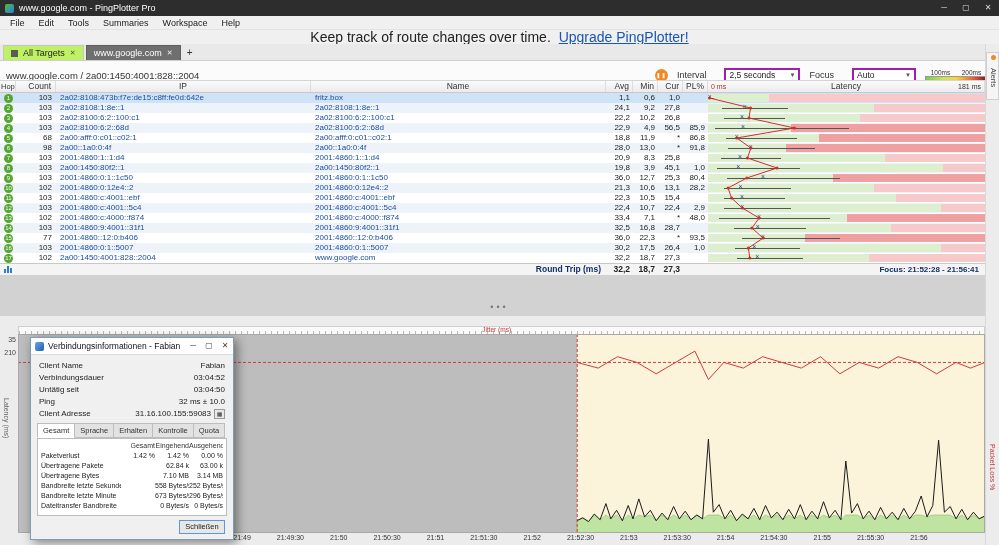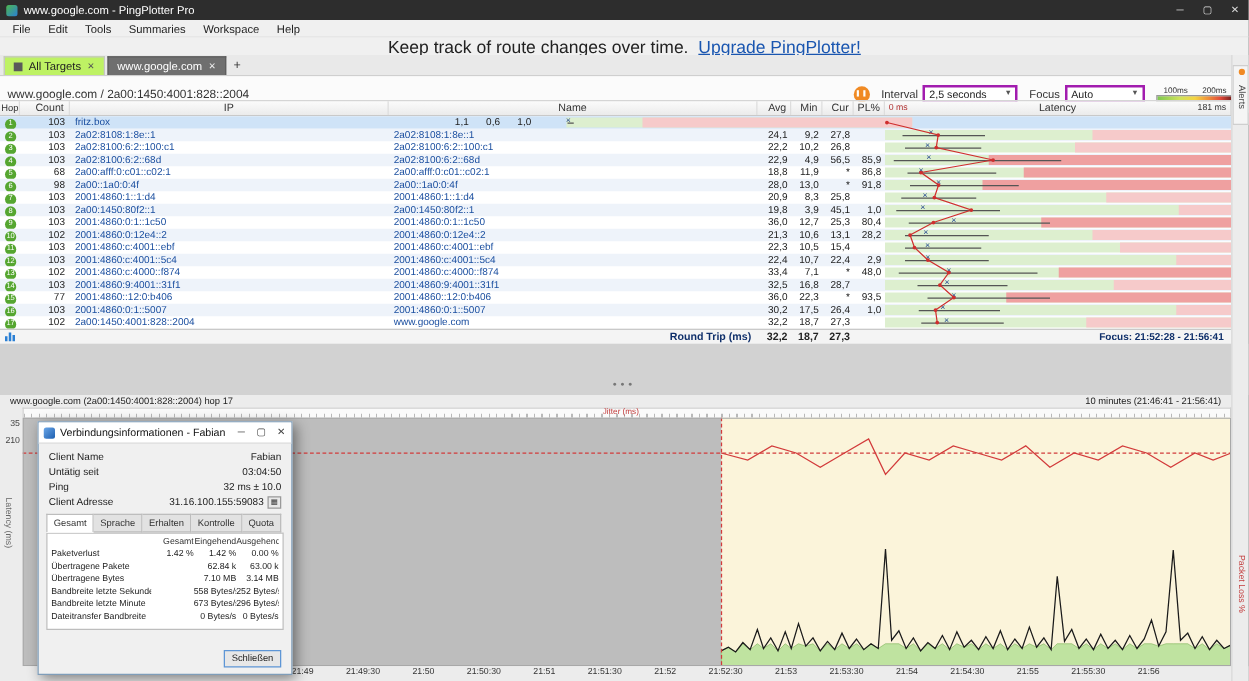--- a/index.html
+++ b/index.html
@@ -28,21 +28,21 @@
   .tab.active{background:#6f6f6f;color:#fff;border-color:#5e5e5e;}
   .tab.active .tclose{color:#eee;}
   .tabicon{width:7px;height:7px;background:#5a5a5a;display:inline-block;}
   .addtab{width:14px;text-align:center;line-height:15px;color:#333;font-size:10px;}
   
   .targetbar{position:absolute;top:61px;left:0;right:0;height:29px;background:#fbfbfb;
              border-bottom:1px solid #d8d8d8;display:flex;align-items:center;font-size:9.5px;padding:0 6px;}
   .targettext{flex:1;color:#333;}
   .pausebtn{width:13px;height:13px;border-radius:50%;background:#f08a24;color:#fff;font-size:5px;
             line-height:13px;text-align:center;margin-right:9px;letter-spacing:1px;}
-  .ctl-label{font-size:9px;color:#333;margin-right:4px;}
+  .ctl-label{font-size:9px;color:#333;margin-right:18px;}
   .combo{display:flex;align-items:center;justify-content:space-between;border:2px solid #a21caf;
          background:#fff;height:15px;font-size:8.5px;padding:0 3px;margin-right:9px;}
   .combo .arrow{font-size:6px;color:#555;margin-left:4px;}
   .legend{width:62px;margin-right:6px;}
   .legend-labels{display:flex;font-size:6.5px;color:#333;justify-content:space-around;}
   .legend-bar{height:6px;border:1px solid #999;
      background:linear-gradient(90deg,#7ec850 0%,#cfe35a 30%,#f5d442 50%,#ef8f3a 68%,#e04a3a 84%,#701d1d 100%);}
   
   .thead{position:absolute;top:80px;left:0;width:985px;height:13px;display:flex;font-size:8.5px;
          background:linear-gradient(#fbfbfb,#ebebeb);border-top:1px solid #d5d5d5;border-bottom:1px solid #c9c9c9;
@@ -205,20 +205,21 @@
       <span class="scale-min">0 ms</span>
       <span>Latency</span>
       <span class="scale-max">181 ms</span>
     </div>
   </div>
 
   <div class="rows">
       <div class="trow selected">
         <div class="cell c-hop"><span class="badge">1</span></div>
         <div class="cell c-count">103</div>
+        <div class="cell c-ip">2a02:8108:473b:f7e:de15:c8ff:fe0d:642e</div>
         <div class="cell c-name">fritz.box</div>
         <div class="cell c-num c-avg">1,1</div>
         <div class="cell c-num">0,6</div>
         <div class="cell c-num">1,0</div>
         <div class="cell c-num"></div>
         <div class="cell c-lat">
           <div class="seg-green"></div>
           <div class="seg-red" style="left:22%"></div>
           <div class="whisker" style="left:0.3314917127071823%;width:1.8784530386740328%"></div>
           <span class="xmark" style="left:0.6077348066298344%">×</span>
@@ -515,24 +516,20 @@
     <div class="cell c-num">18,7</div>
     <div class="cell c-num">27,3</div>
     <div class="cell c-num"></div>
     <div class="s-focus">Focus: 21:52:28 - 21:56:41</div>
   </div>
 
   <div class="splitter">
     <div class="dots">•••</div>
   </div>
 
-  <div class="tl-header">
-    <span>www.google.com (2a00:1450:4001:828::2004) hop 17</span>
-    <span>10 minutes (21:46:41 - 21:56:41)</span>
-  </div>
 
   <div class="tl-ruler">
     <span class="ruler-label">Jitter (ms)</span>
   </div>
 
   <div class="tl-plot"><svg width="967" height="199" viewBox="0 0 967 199">
         <rect x="0" y="0" width="559.2161" height="199" fill="#bdbdbd"></rect>
         <rect x="559.2161" y="0" width="407.7839" height="199" fill="#fbf4da"></rect>
         <path d="M559.2161,199 L558.9,186.7 L564.7,183.8 L570.5,187.6 L576.3,181.0 L582.1,185.7 L587.9,181.0 L592.8,184.8 L598.6,181.0 L604.4,186.7 L610.2,181.0 L615.0,184.8 L620.8,181.0 L626.6,182.9 L632.4,181.0 L638.2,186.7 L644.0,181.0 L649.8,185.7 L655.6,181.0 L661.4,184.8 L667.2,181.0 L673.0,185.7 L678.8,181.0 L684.6,184.8 L690.4,181.0 L695.3,181.0 L701.1,181.0 L706.9,184.8 L712.7,181.0 L718.5,186.7 L724.3,181.0 L730.1,184.8 L735.9,181.0 L741.7,185.7 L747.5,181.0 L753.3,183.8 L759.1,181.0 L764.9,185.7 L770.7,181.0 L776.5,184.8 L782.3,181.0 L788.1,185.7 L793.9,181.0 L799.7,184.8 L805.5,181.0 L811.3,183.8 L817.1,181.0 L822.9,185.7 L827.8,181.0 L833.6,181.0 L839.4,181.0 L845.2,184.8 L851.0,181.0 L856.8,185.7 L862.6,181.0 L868.4,184.8 L874.2,181.0 L880.0,185.7 L885.8,181.0 L891.6,184.8 L897.4,181.0 L903.2,181.0 L909.0,182.9 L914.8,181.0 L920.6,181.0 L926.4,181.0 L932.2,181.0 L938.0,184.8 L943.8,181.0 L949.6,185.7 L955.4,181.0 L961.2,184.8 L967.0,181.9 L967,199 Z" fill="#bfe3a0" stroke="#7fb35a" stroke-width="0.5"></path>
         <polyline points="558.9,186.7 564.7,183.8 570.5,187.6 576.3,180.0 582.1,185.7 587.9,169.6 592.8,184.8 598.6,176.3 604.4,186.7 610.2,171.5 615.0,184.8 620.8,164.9 626.6,182.9 632.4,176.3 638.2,186.7 644.0,179.1 649.8,185.7 655.6,172.5 661.4,184.8 667.2,177.2 673.0,185.7 678.8,181.0 684.6,184.8 690.4,105.2 695.3,178.2 701.1,170.6 706.9,184.8 712.7,176.3 718.5,186.7 724.3,180.0 730.1,184.8 735.9,174.4 741.7,185.7 747.5,171.5 753.3,183.8 759.1,178.2 764.9,185.7 770.7,175.3 776.5,184.8 782.3,170.6 788.1,185.7 793.9,177.2 799.7,184.8 805.5,167.7 811.3,183.8 817.1,176.3 822.9,185.7 827.8,127.0 833.6,179.1 839.4,169.6 845.2,184.8 851.0,177.2 856.8,185.7 862.6,173.4 868.4,184.8 874.2,178.2 880.0,185.7 885.8,174.4 891.6,184.8 897.4,177.2 903.2,162.0 909.0,182.9 914.8,171.5 920.6,106.1 926.4,178.2 932.2,172.5 938.0,184.8 943.8,175.3 949.6,185.7 955.4,178.2 961.2,184.8 967.0,181.9" fill="none" stroke="#1a1a1a" stroke-width="1"></polyline>
@@ -588,20 +585,26 @@
       </div>
     </div>
     <div class="dlg-info">
         <div class="inforow">
           <span>Client Name</span>
           <span class="ival">
             <span>Fabian</span>
           </span>
         </div>
         <div class="inforow">
+          <span>Verbindungsdauer</span>
+          <span class="ival">
+            <span>03:04:52</span>
+          </span>
+        </div>
+        <div class="inforow">
           <span>Untätig seit</span>
           <span class="ival">
             <span>03:04:50</span>
           </span>
         </div>
         <div class="inforow">
           <span>Ping</span>
           <span class="ival">
             <span>32 ms ± 10.0</span>
           </span>

